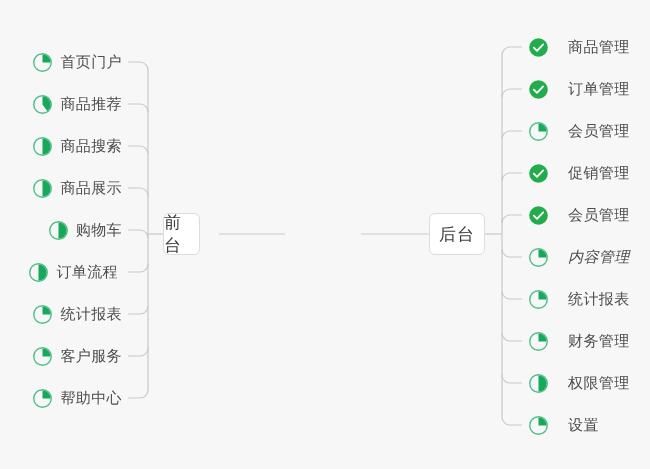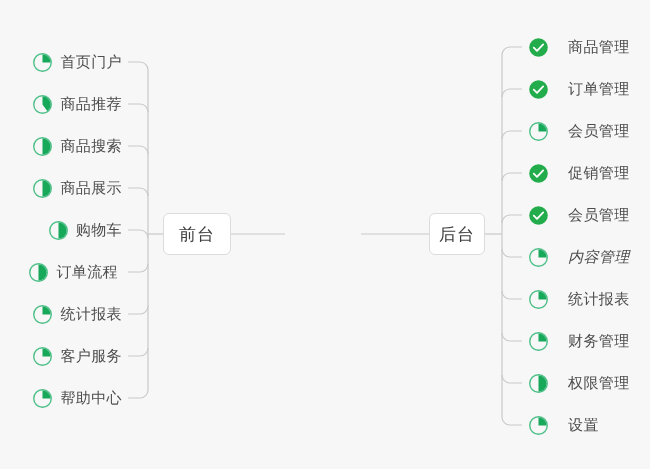--- a/index.html
+++ b/index.html
@@ -89,21 +89,21 @@
     align-items: center;
     justify-content: center;
     color: #3c3c3c;
     font-size: 17px;
     letter-spacing: 1px;
     box-sizing: border-box;
   }
   .node-branch-left {
     left: 163px;
     top: 213px;
-    width: 68px;
+    width: 37px;
   }
   .node-branch-right {
     left: 429px;
     top: 213px;
     width: 56px;
   }
 </style>
 </head>
 <body>
 

